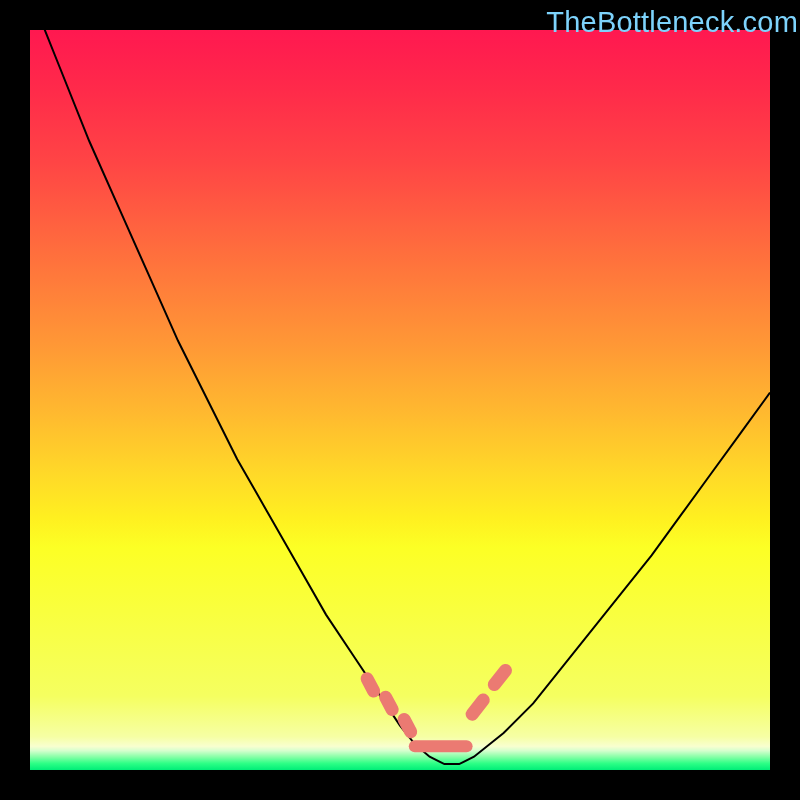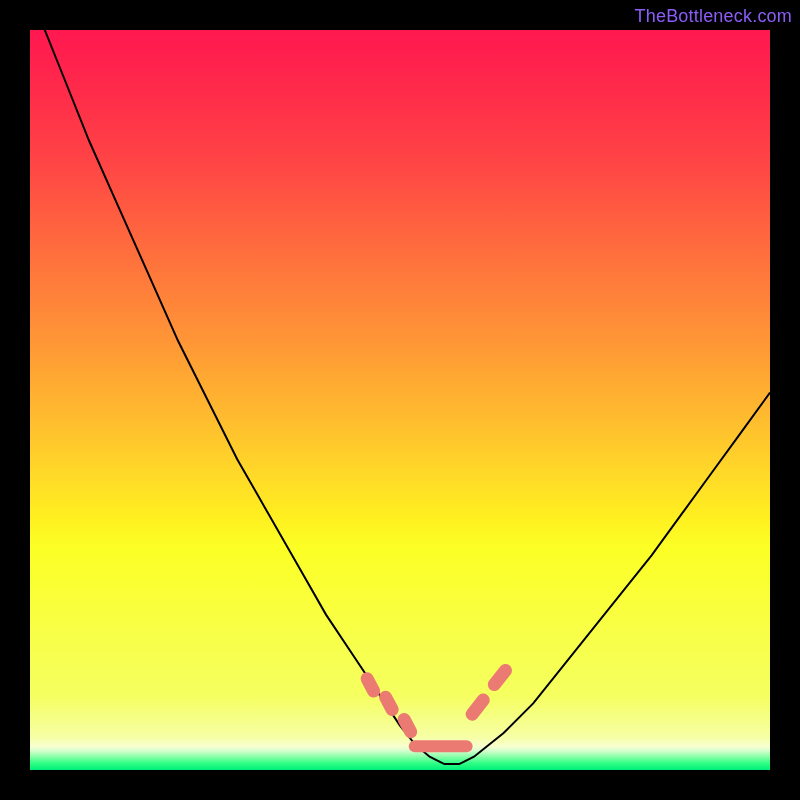--- a/index.html
+++ b/index.html
@@ -37,23 +37,23 @@
       #f8ffcf 96.8%,
       #d5ffce 97.4%,
       #89ffa8 98.2%,
       #2eff86 99.1%,
       #00ee78 100%
     );
   }
   .watermark {
     position: absolute;
     top: 6px;
-    right: 8px;
-    color: #8b5cf6;
-    font-size: 18px;
+    right: 2px;
+    color: #7dd3fc;
+    font-size: 29px;
     font-weight: 400;
     letter-spacing: 0.2px;
   }
   svg.curve {
     position: absolute;
     left: 30px;
     top: 30px;
     width: 740px;
     height: 740px;
   }

